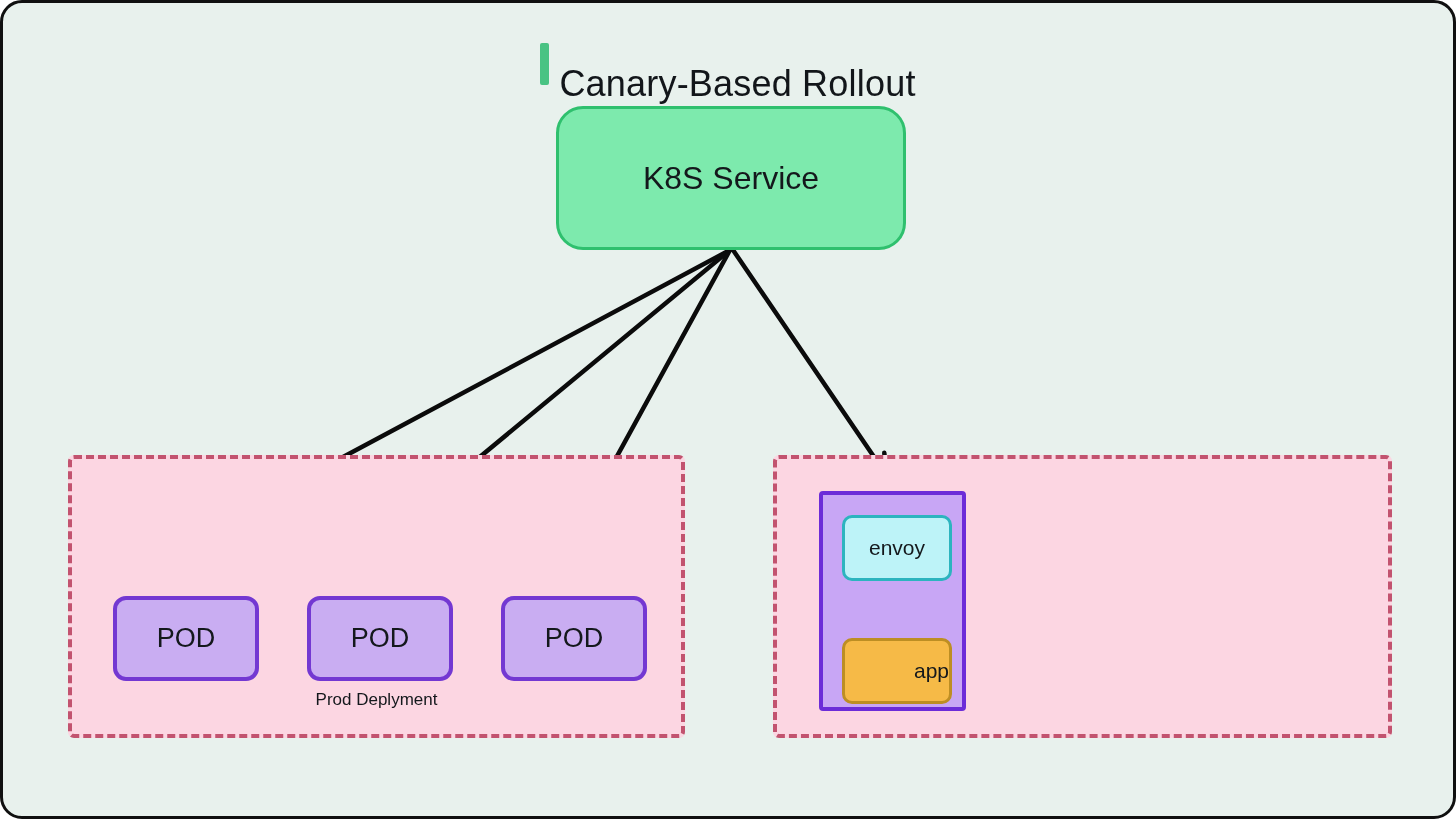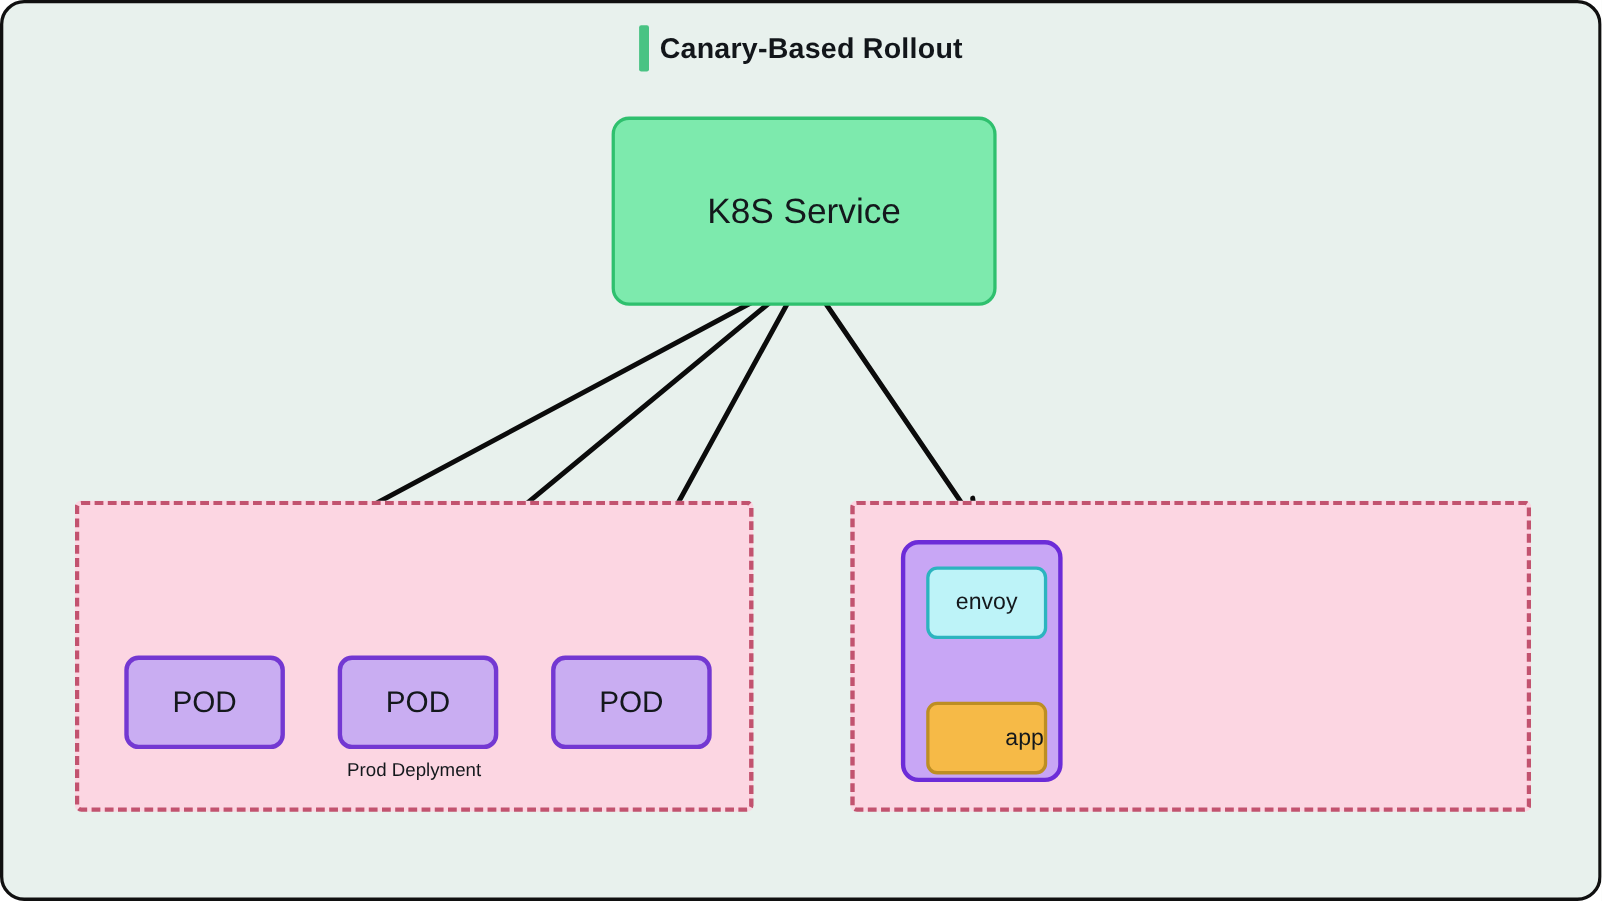--- a/index.html
+++ b/index.html
@@ -46,40 +46,41 @@
     justify-content: center;
     gap: 10px;
   }
   .accent-bar {
     width: 9px;
     height: 42px;
     background: var(--accent_green);
     border-radius: 2px;
   }
   .page-title {
-    font-size: 26px;
-    font-weight: 700;
+    font-size: 36px;
+    font-weight: 400;
     letter-spacing: 0.2px;
     color: var(--title_color);
+    margin-top: 40px;
   }
   .node {
     position: absolute;
     display: flex;
     align-items: center;
     justify-content: center;
     color: var(--label_color);
   }
   .k8s-service {
     left: 553px;
     top: 103px;
     width: 350px;
-    height: 172px;
+    height: 144px;
     background: var(--k8s_fill);
     border: 3px solid var(--k8s_border);
-    border-radius: 16px;
+    border-radius: 27px;
     font-size: 32px;
   }
   .group {
     position: absolute;
     top: 452px;
     height: 283px;
     background: var(--group_fill);
     border: 4px dashed var(--group_border);
     border-radius: 6px;
   }
@@ -109,21 +110,21 @@
   .pod-2 { left: 235px; }
   .pod-3 { left: 429px; }
   .canary-pod {
     position: absolute;
     left: 42px;
     top: 32px;
     width: 147px;
     height: 220px;
     background: var(--canary_pod_fill);
     border: 4px solid var(--canary_pod_border);
-    border-radius: 16px;
+    border-radius: 4px;
   }
   .container-box {
     left: 19px;
     width: 110px;
     height: 66px;
     border-radius: 10px;
     font-size: 21px;
   }
   .envoy {
     top: 20px;

